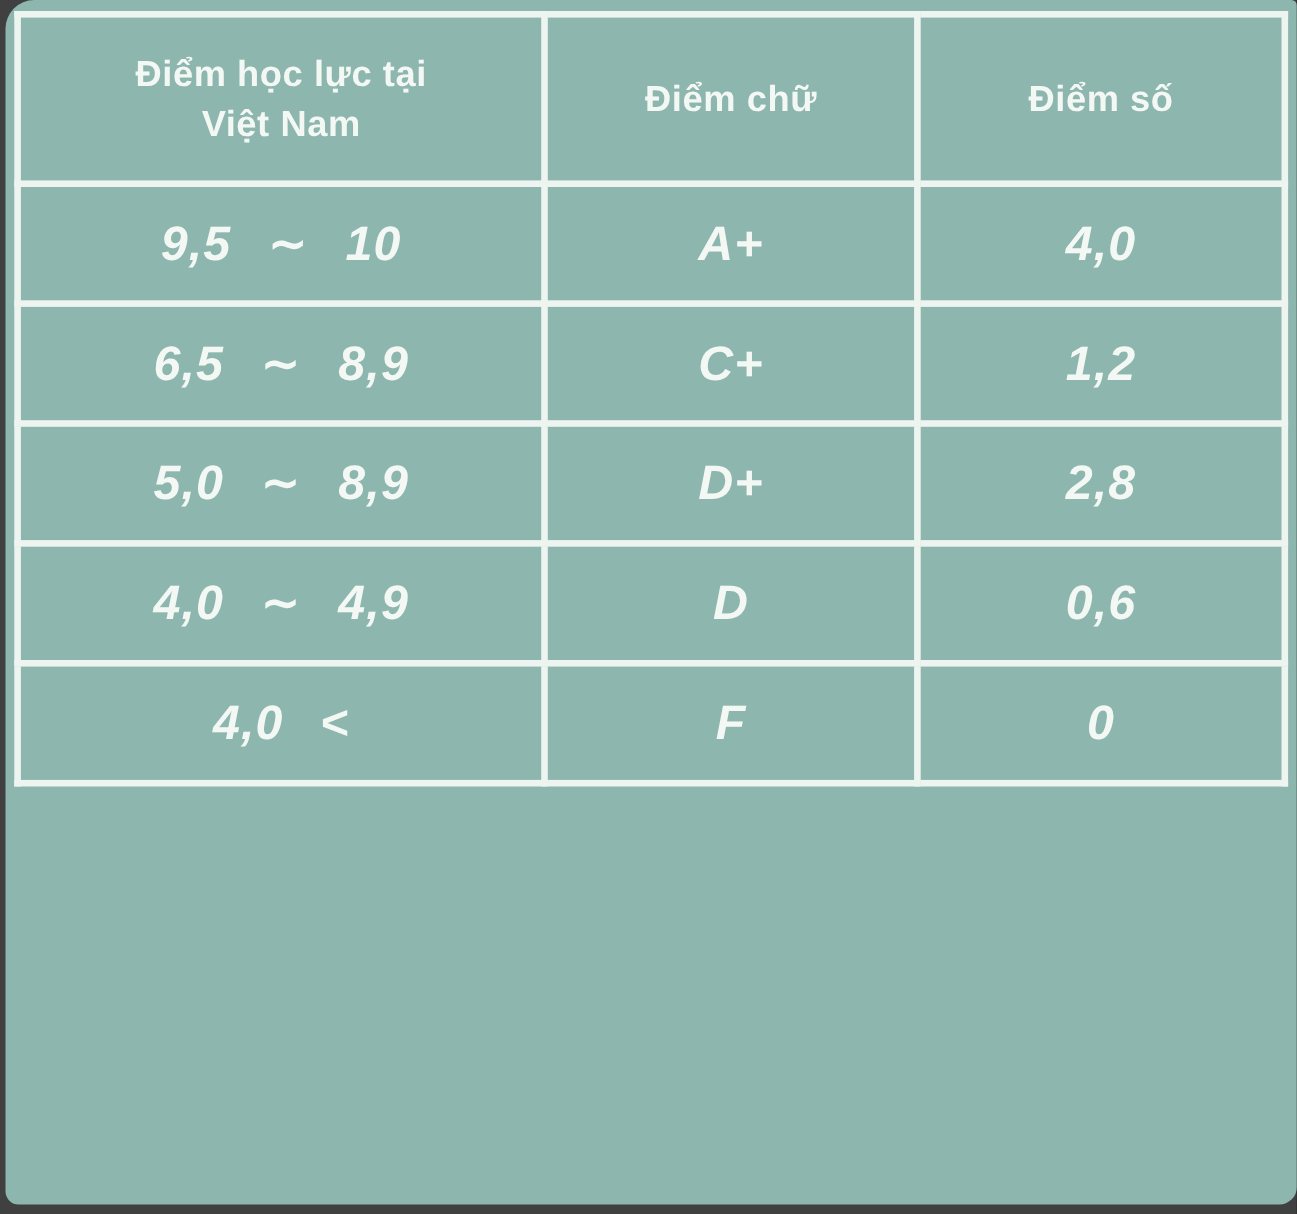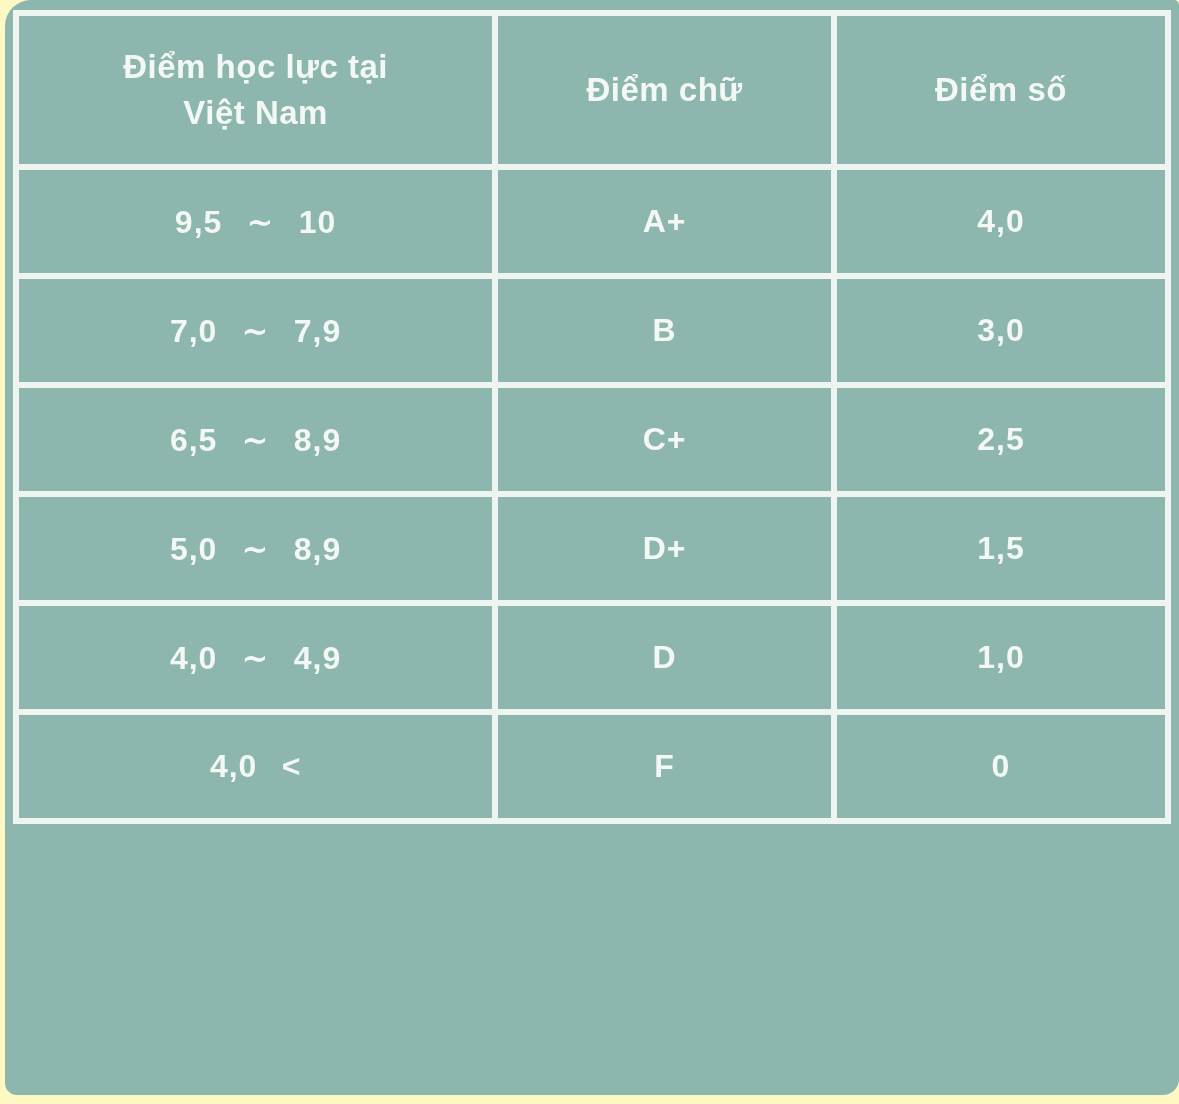--- a/index.html
+++ b/index.html
@@ -4,21 +4,21 @@
 <style>
   html, body {
     margin: 0;
     padding: 0;
     background: #000000;
   }
   #canvas {
     position: relative;
     width: 1179px;
     height: 1104px;
-    background: #fef9c3;
+    background: #404040;
     overflow: hidden;
     font-family: "Liberation Sans", "DejaVu Sans", sans-serif;
   }
   
   .photo {
     position: absolute;
     left: 5px;
     top: 0;
     right: 0;
     bottom: 9px;
@@ -47,22 +47,23 @@
   col.c2 { width: 29.4%; }
   col.c3 { width: 29.0%; }
   tr.header-row th {
     height: 148px;
     font-size: 33px;
     line-height: 1.38;
     letter-spacing: 0.5px;
   }
   tr.data-row td {
     height: 103px;
-    font-size: 32px;
+    font-size: 44px;
     letter-spacing: 1px;
+    font-style: italic;
   }
   td.range-cell {
     word-spacing: 0.45em;
   }
   
 </style>
 </head>
 <body>
 
 <div id="canvas">
@@ -83,38 +84,33 @@
           <th>Điểm chữ</th>
           <th>Điểm số</th>
         </tr>
 
         <tr class="data-row">
           <td class="range-cell">9,5 ∼ 10</td>
           <td>A+</td>
           <td>4,0</td>
         </tr>
         <tr class="data-row">
-          <td class="range-cell">7,0 ∼ 7,9</td>
-          <td>B</td>
-          <td>3,0</td>
-        </tr>
-        <tr class="data-row">
           <td class="range-cell">6,5 ∼ 8,9</td>
           <td>C+</td>
-          <td>2,5</td>
+          <td>1,2</td>
         </tr>
         <tr class="data-row">
           <td class="range-cell">5,0 ∼ 8,9</td>
           <td>D+</td>
-          <td>1,5</td>
+          <td>2,8</td>
         </tr>
         <tr class="data-row">
           <td class="range-cell">4,0 ∼ 4,9</td>
           <td>D</td>
-          <td>1,0</td>
+          <td>0,6</td>
         </tr>
         <tr class="data-row">
           <td class="range-cell">4,0 &lt;</td>
           <td>F</td>
           <td>0</td>
         </tr>
       </tbody>
     </table>
 
   </div>

